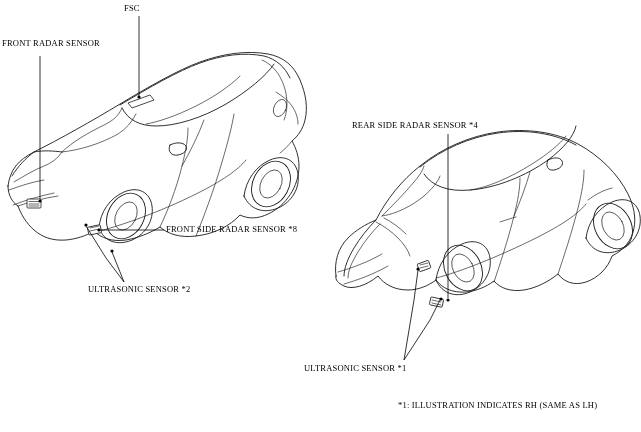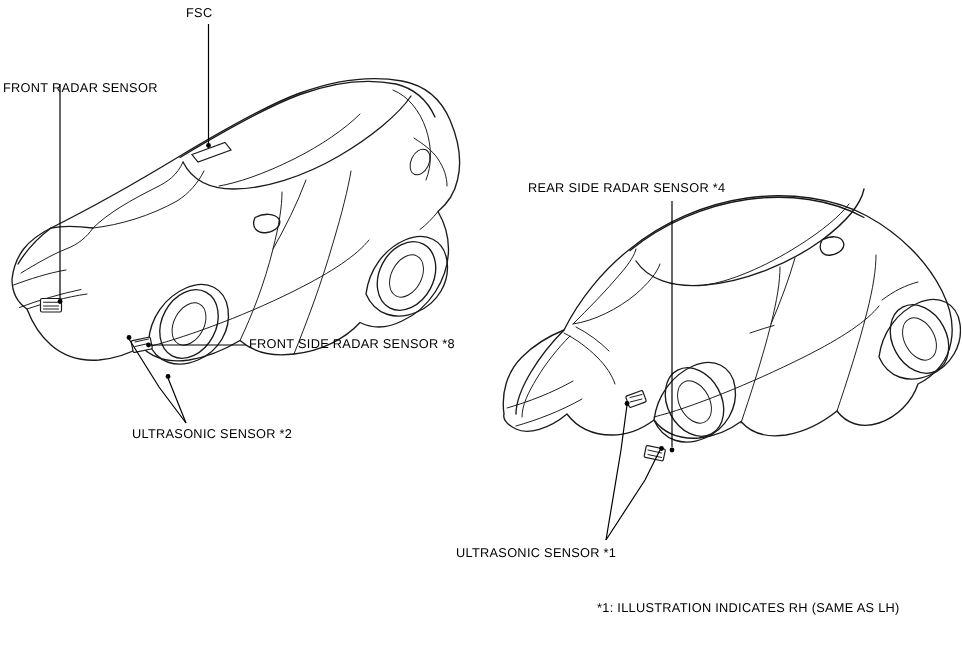--- a/index.html
+++ b/index.html
@@ -5,21 +5,21 @@
   html, body {
     margin: 0;
     padding: 0;
     background: #ffffff;
   }
   #page {
     position: relative;
     width: 641px;
     height: 432px;
     background: #ffffff;
-    font-family: Liberation Sans, sans-serif;
+    font-family: Liberation Serif, serif;
     overflow: hidden;
   }
   .label {
     position: absolute;
     font-size: 8.5px;
     color: #000000;
     white-space: nowrap;
     letter-spacing: 0.2px;
   }
   .note {
@@ -210,21 +210,21 @@
 
       <path class="lead" d="M404,360 L414,300 L418,270"></path>
       <path class="lead" d="M404,360 L430,320 L440,300"></path>
       <circle cx="418" cy="269" r="1.6" fill="#000"></circle>
       <circle cx="441" cy="299" r="1.6" fill="#000"></circle>
     </g>
   </svg>
 
   <div class="label" style="left:124px; top:3px;">FSC</div>
 
-  <div class="label" style="left:2px; top:53px;">FRONT RADAR SENSOR</div>
+  <div class="label" style="left:2px; top:38px;">FRONT RADAR SENSOR</div>
 
   <div class="label" style="left:166px; top:224px;">FRONT SIDE RADAR SENSOR *8</div>
 
   <div class="label" style="left:88px; top:284px;">ULTRASONIC SENSOR *2</div>
 
   <div class="label" style="left:352px; top:120px;">REAR SIDE RADAR SENSOR  *4</div>
 
   <div class="label" style="left:304px; top:363px;">ULTRASONIC SENSOR *1</div>
 
   <div class="note" style="left:398px; top:400px;">*1: ILLUSTRATION INDICATES RH (SAME AS LH)</div>

